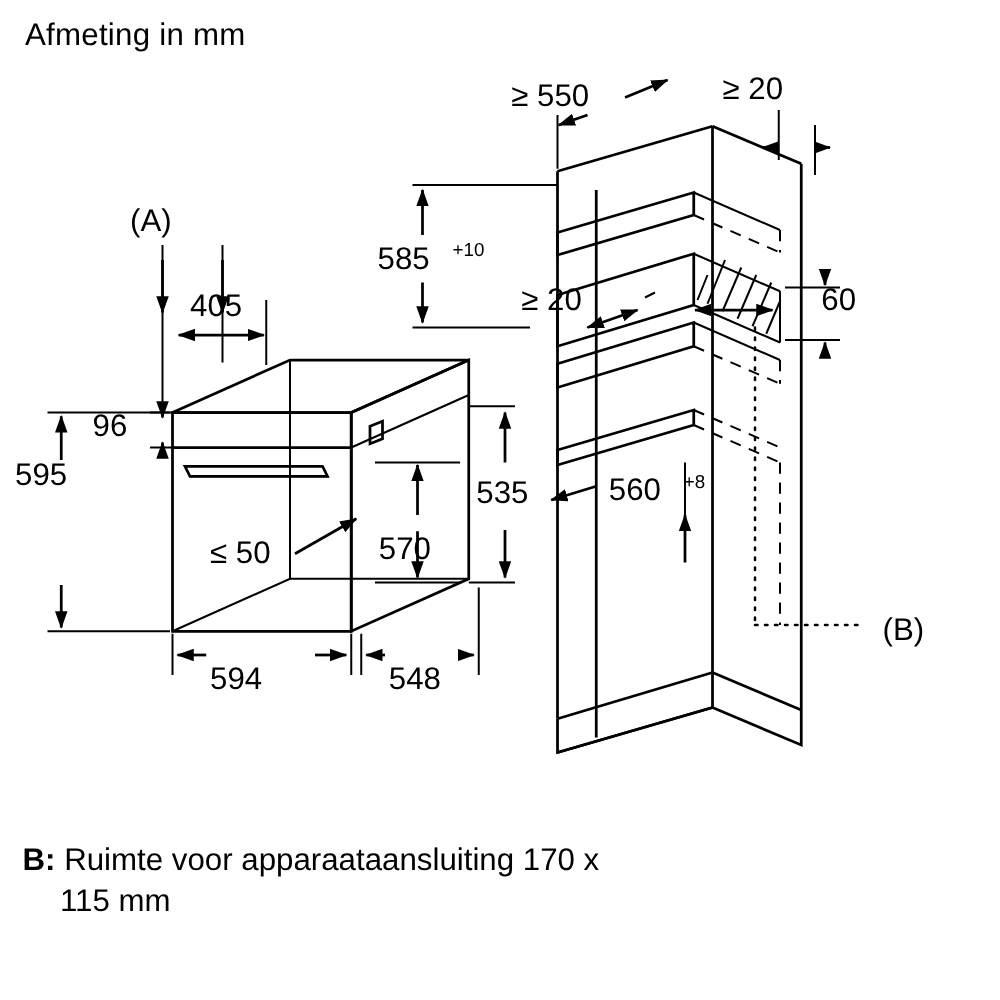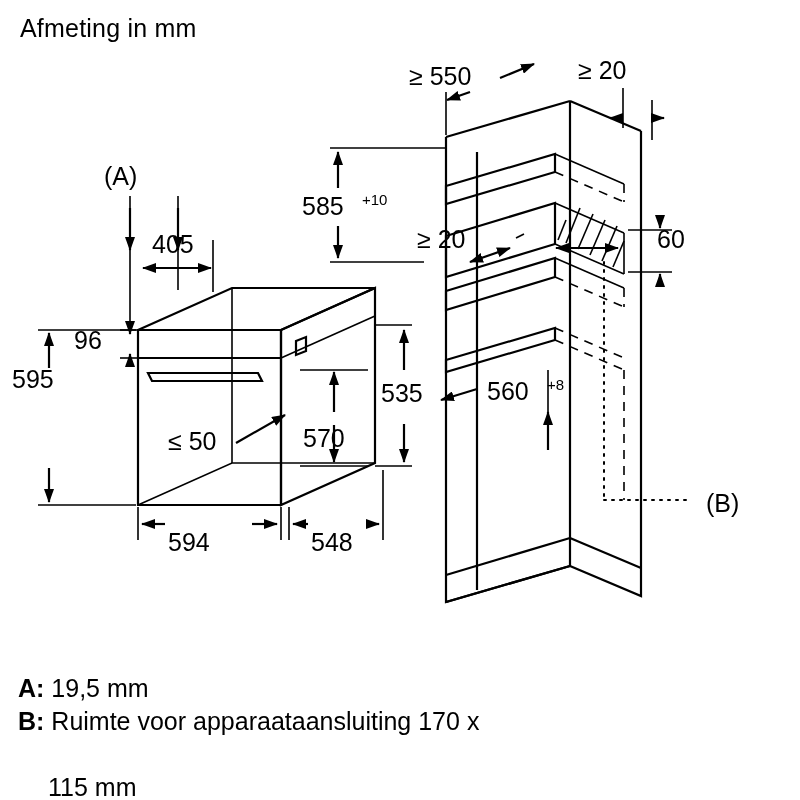--- a/index.html
+++ b/index.html
@@ -46,21 +46,20 @@
   .legend .row {
     display: block;
     white-space: pre-wrap;
   }
   .legend .key {
     font-weight: bold;
   }
   .legend .indent {
     display: block;
     padding-left: 30px;
-    margin-top: 33px;
   }
   text {
     font-family: "Liberation Sans", sans-serif;
     fill: #000000;
   }
   .dim {
     font-size: 25px;
   }
   .dimsup {
     font-size: 15px;
@@ -303,18 +302,17 @@
       <path class="ln" d="M548,412 L548,450" marker-start="url(#arrB)"></path>
       <path class="ext" d="M548,370 L548,415"></path>
     </g>
 
     <g>
       <text class="lbl" x="706" y="512">(B)</text>
     </g>
   </svg>
 
   <div class="legend">
-    <span class="row"><span class="key">A:</span><span> 19,5 mm</span></span>
     <span class="row"><span class="key">B:</span><span> Ruimte voor apparaataansluiting 170 x</span></span>
     <span class="indent">115 mm</span>
   </div>
 
 </div>
 
 </body></html>

